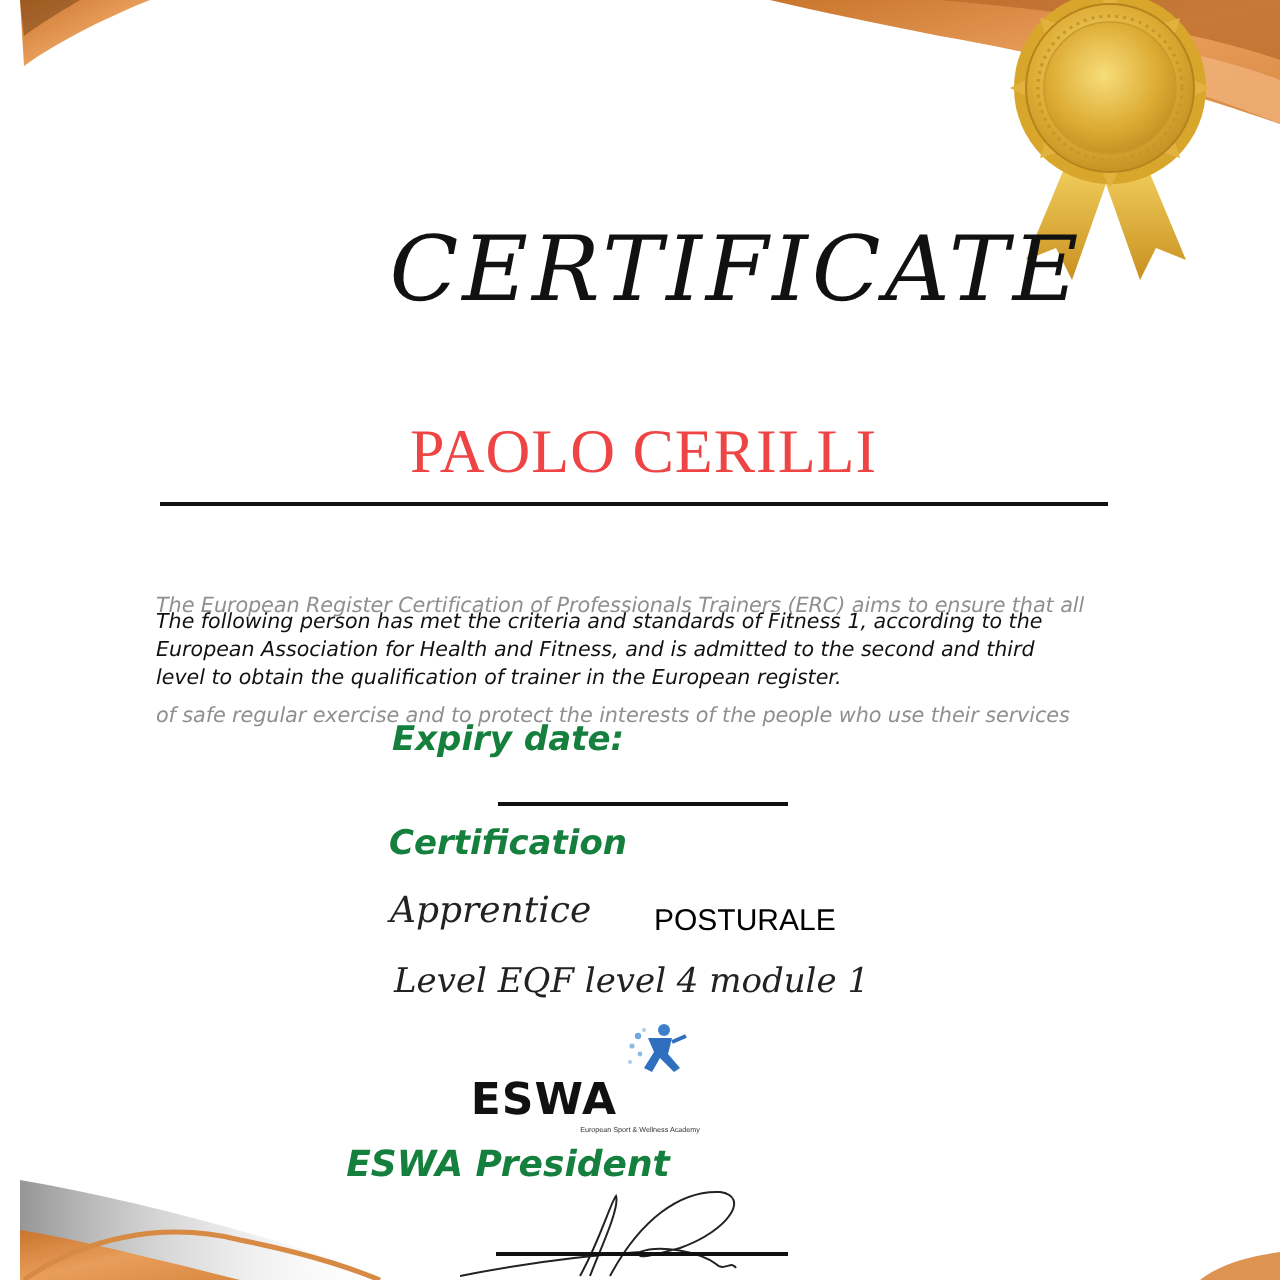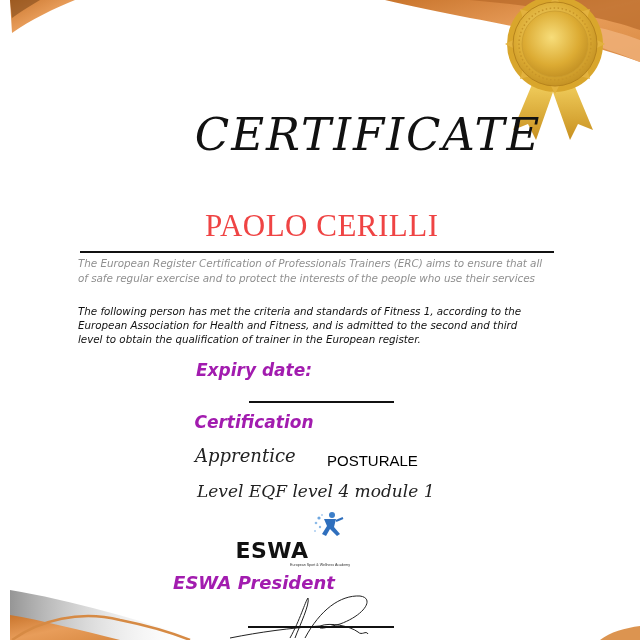--- a/index.html
+++ b/index.html
@@ -3,24 +3,24 @@
 <meta charset="utf-8">
 <style>
   html, body { margin:0; padding:0; }
   body { width:640px; height:640px; position:relative; overflow:hidden; background:#ffffff; font-family:"DejaVu Sans", sans-serif; }
   .abs { position:absolute; }
   .deco { position:absolute; left:0; top:0; }
   .title { position:absolute; left:0; width:640px; top:108px; text-align:center; font-family:"DejaVu Serif", serif; font-style:italic; font-size:45px; letter-spacing:2px; color:#111;padding-left:48px; }
   .name { position:absolute; left:205px; top:208px; font-family:"Liberation Serif", serif; font-size:31px; color:#ef4444; letter-spacing:0.5px; }
   .rule { position:absolute; background:#111; }
   .desc { position:absolute; left:78px; width:488px; top:256px; font-family:"DejaVu Sans", sans-serif; font-style:italic; font-size:10.4px; line-height:14.5px; color:#8f8f8f; text-align:justify; letter-spacing:-0.05px; }
-  .desc .ln { display:block; white-space:nowrap; }
+  .desc .ln { display:block; white-space:nowrap;margin-top:40px; }
   .body { position:absolute; left:78px; width:490px; top:305px; font-family:"DejaVu Sans", sans-serif; font-style:italic; font-size:10.3px; line-height:13.8px; color:#111; }
   .body .ln { display:block; white-space:nowrap; }
-  .lbl { position:absolute; left:0; width:508px; text-align:center; font-family:"DejaVu Sans", sans-serif; font-style:italic; font-weight:bold; color:#a21caf; }
+  .lbl { position:absolute; left:0; width:508px; text-align:center; font-family:"DejaVu Sans", sans-serif; font-style:italic; font-weight:bold; color:#15803d; }
   .serif-it { position:absolute; font-family:"DejaVu Serif", serif; font-style:italic; color:#222; }
   .posturale { position:absolute; left:327px; top:452px; font-family:"Liberation Sans", sans-serif; font-size:15px; color:#000000; }
   .eswa-txt { position:absolute; left:0; width:544px; top:538px; text-align:center; font-family:"DejaVu Sans", sans-serif; font-weight:bold; font-size:22px; letter-spacing:0.5px; color:#111; }
   .eswa-sub { position:absolute; left:0; width:640px; top:563px; text-align:center; font-family:"Liberation Sans", sans-serif; font-size:3.6px; color:#333; }
 </style>
 </head>
 <body>
 
 <svg class="deco" width="640" height="640">
   <defs>

